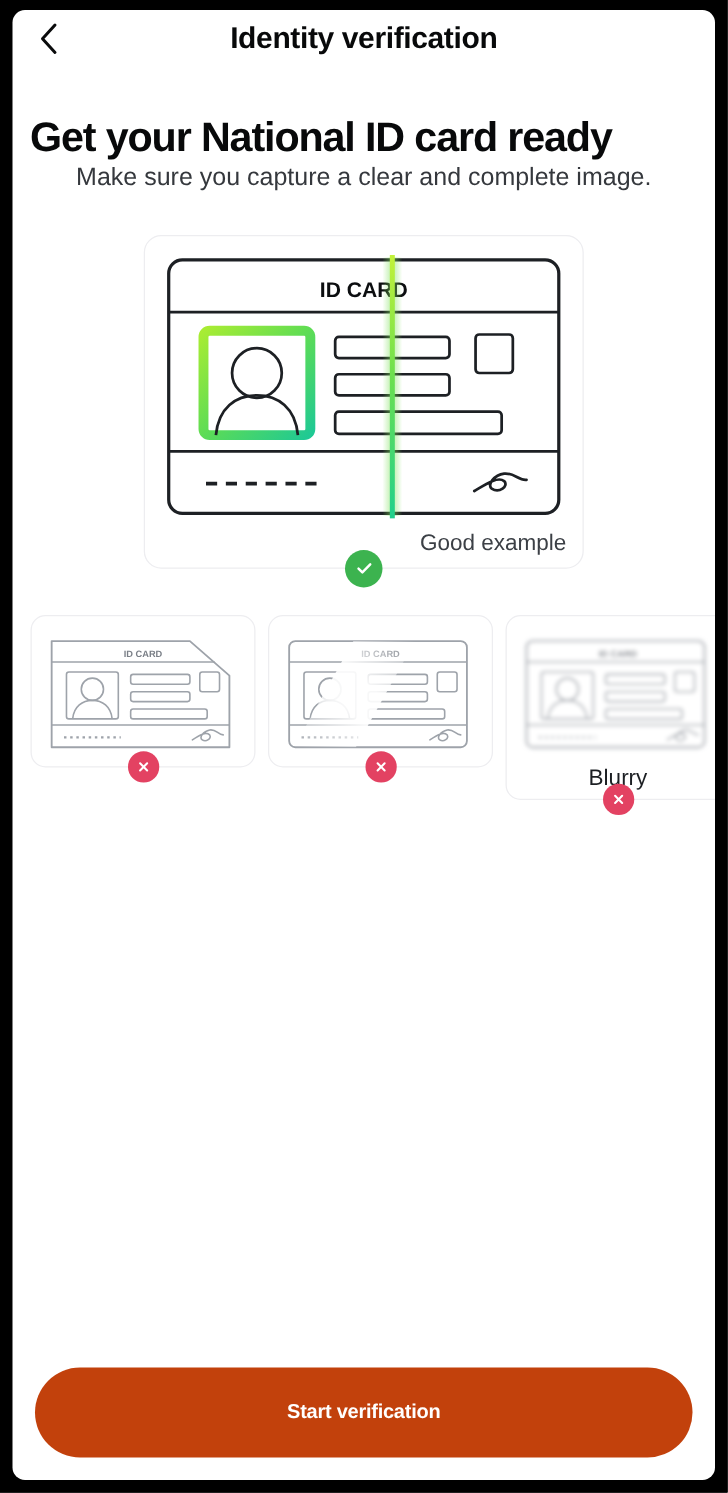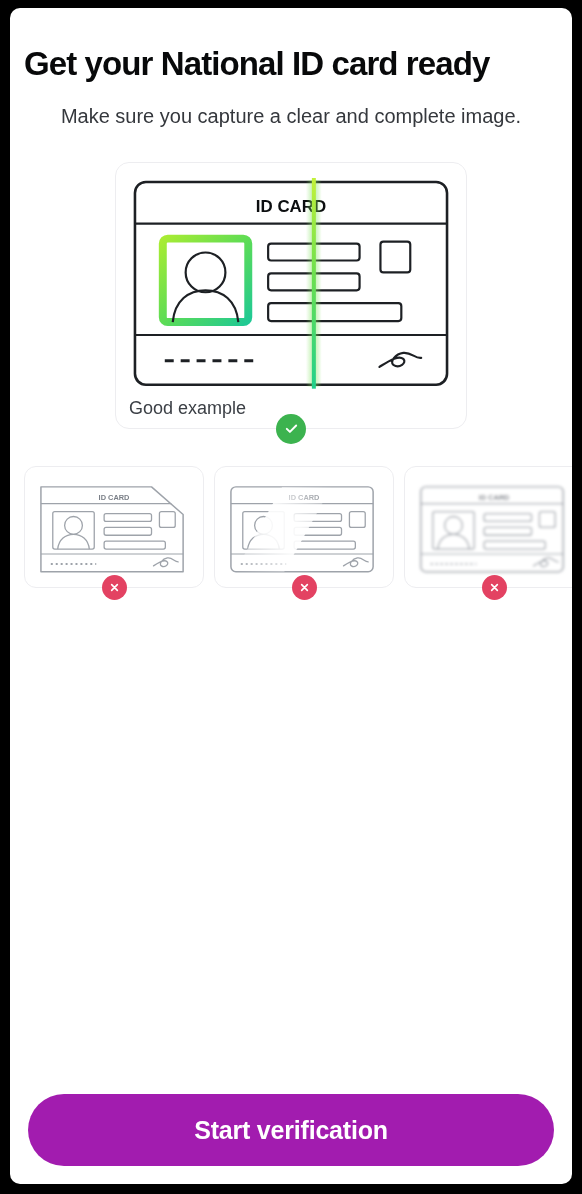--- a/index.html
+++ b/index.html
@@ -60,21 +60,20 @@
     margin-top: 38px;
     text-align: left;
     font-size: 33px;
     font-weight: bold;
     color: #08090a;
     letter-spacing: -0.9px;
     padding: 0 14px;
     line-height: 1.12;
   }
   #page-subtitle {
-    margin-top: 20px;
     text-align: center;
     font-size: 20px;
     color: #35383d;
     padding: 0 16px;
     line-height: 1.3;
   }
 
   
   #good-panel {
     margin: 33px auto 0 auto;
@@ -83,21 +82,21 @@
     border: 1px solid #ededf0;
     border-radius: 14px;
     padding: 13px 13px 9px 13px;
   }
 
   .card-svg-wrap { width: 100%; }
   .card-svg-wrap svg { display: block; width: 100%; height: auto; }
 
   #good-caption {
     margin-top: 7px;
-    text-align: left;
+    text-align: right;
     font-size: 18px;
     color: #3c4046;
   }
 
   
   .badge {
     width: 30px; height: 30px;
     border-radius: 50%;
     display: flex; align-items: center; justify-content: center;
     margin: 0 auto;
@@ -153,35 +152,43 @@
     position: absolute;
     left: 0; right: 0;
     bottom: 18px;
     padding: 0 18px;
   }
   #cta-button {
     width: 100%;
     height: 72px;
     border: none;
     border-radius: 36px;
-    background: #a21caf;
+    background: #c2410c;
     color: #ffffff;
     font-family: "Liberation Sans", sans-serif;
-    font-size: 25px;
+    font-size: 16px;
     font-weight: bold;
     letter-spacing: -0.2px;
     cursor: pointer;
   }
 </style>
 </head>
 <body>
 
 <div id="device">
   <div id="screen">
 
+    <div id="header">
+      <div id="back-btn">
+        <svg width="16" height="26" viewBox="0 0 16 26">
+          <path d="M13 2 L3 13 L13 24" fill="none" stroke="#0a0b0c" stroke-width="2.4" stroke-linecap="round" stroke-linejoin="round"></path>
+        </svg>
+      </div>
+      <div id="header-title">Identity verification</div>
+    </div>
 
     <h1 id="page-title">Get your National ID card ready</h1>
     <p id="page-subtitle">Make sure you capture a clear and complete image.</p>
 
     <div id="good-panel">
       <div class="card-svg-wrap">
         <svg viewBox="0 0 326 216">
           <defs>
             <linearGradient id="frameGrad" x1="0" y1="0" x2="1" y2="1">
               <stop offset="0%" stop-color="#a8ec33"></stop>
@@ -334,20 +341,21 @@
                 <path d="M23 73 C24 63 31 58 39 58 C47 58 54 63 55 73" fill="none" stroke="#9ea3aa" stroke-width="1.3"></path>
                 <rect x="70" y="37" width="48" height="8" rx="2" fill="#fff" stroke="#9ea3aa" stroke-width="1.3"></rect>
                 <rect x="70" y="51" width="48" height="8" rx="2" fill="#fff" stroke="#9ea3aa" stroke-width="1.3"></rect>
                 <rect x="70" y="65" width="62" height="8" rx="2" fill="#fff" stroke="#9ea3aa" stroke-width="1.3"></rect>
                 <rect x="126" y="35" width="16" height="16" rx="2" fill="#fff" stroke="#9ea3aa" stroke-width="1.3"></rect>
                 <line x1="16" y1="88" x2="62" y2="88" stroke="#9ea3aa" stroke-width="2" stroke-dasharray="2 3" stroke-linecap="butt"></line>
                 <path d="M120 90 C126 86 131 83 134 86 C136 89 131 92 128 90 C125 88 129 83 134 82 C139 81 141 86 145 86" fill="none" stroke="#9ea3aa" stroke-width="1.3" stroke-linecap="round"></path>
               </g>
             </svg>
           </div>
+          <div class="bad-caption">Blurry</div>
         </div>
         <div class="bad-badge-wrap">
           <div class="badge badge-sm badge-bad">
             <svg width="11" height="11" viewBox="0 0 14 14">
               <path d="M3.4 3.4 L10.6 10.6 M10.6 3.4 L3.4 10.6" fill="none" stroke="#ffffff" stroke-width="2.1" stroke-linecap="round"></path>
             </svg>
           </div>
         </div>
       </div>
 

